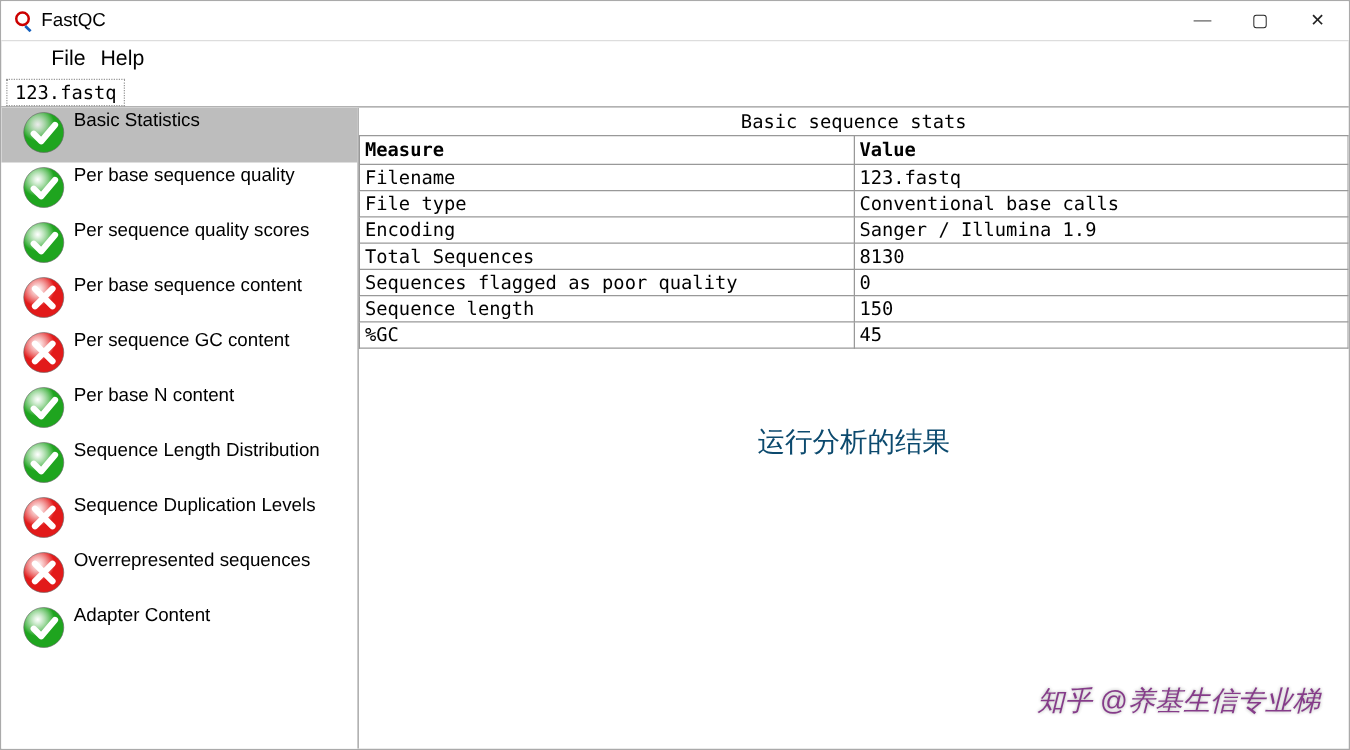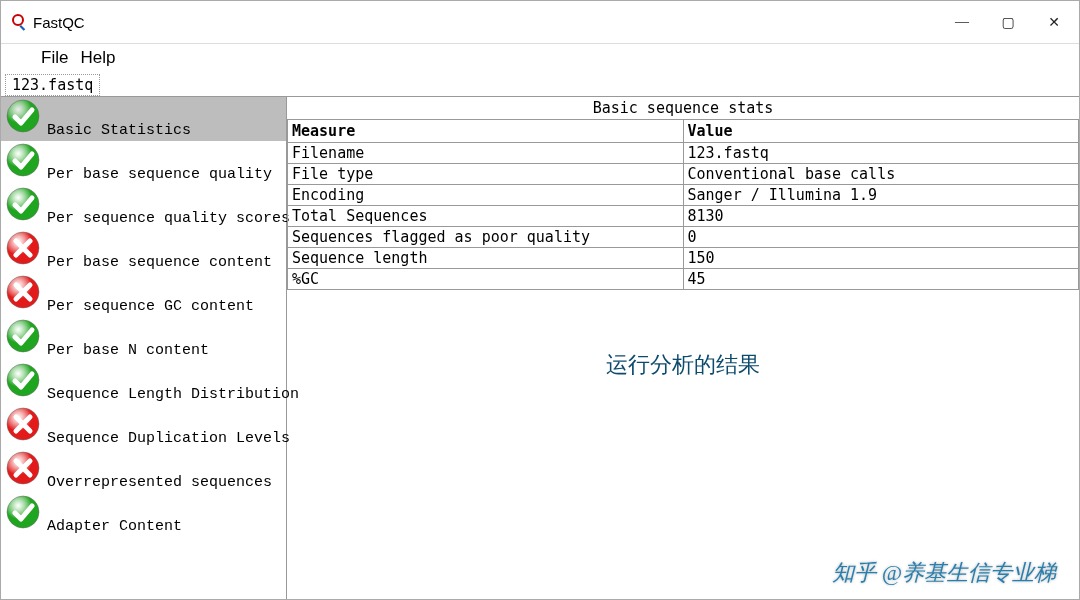--- a/index.html
+++ b/index.html
@@ -1,39 +1,39 @@
 <!DOCTYPE html>
 <html><head>
 <meta charset="utf-8">
 <style>
 * { box-sizing: border-box; margin: 0; padding: 0; }
 body { font-family: "Microsoft YaHei", "SimSun", serif; font-size: 14px; background: #fff; width: 1080px; height: 600px; overflow: hidden; position: relative; }
 .window { display: flex; flex-direction: column; height: 100%; border: 1px solid #aaa; }
-.titlebar { display: flex; align-items: center; height: 43px; padding: 0 2px; border-bottom: 1px solid #ddd; background: #fff; }
+.titlebar { display: flex; align-items: center; height: 32px; padding: 0 2px; border-bottom: 1px solid #ddd; background: #fff; }
 .titlebar .appicon { width: 18px; height: 18px; margin: 0 6px 0 6px; display: inline-flex; align-items: center; justify-content: center; }
 .titlebar .title { flex: 1; font-size: 15px; font-family: "Microsoft YaHei", sans-serif; }
 .winbtns { display: flex; }
 .winbtn { width: 46px; height: 30px; display: flex; align-items: center; justify-content: center; font-size: 14px; color: #222; }
 .menubar { display: flex; gap: 4px; padding: 2px 4px 4px 4px; font-size: 17px; font-family: "Microsoft YaHei", sans-serif; margin-left: 32px; }
 .menubar .menu-item { padding: 2px 4px; }
 .tabbar { padding: 0 4px; display: flex; }
 .tab { border: 1px dotted #999; background: #fff; padding: 1px 6px; font-family: "SimSun", monospace; font-size: 15px; }
 .content { flex: 1; display: flex; border-top: 1px solid #999; overflow: hidden; }
 .sidebar { width: 286px; border-right: 1px solid #999; display: flex; flex-direction: column; background: #fff; }
-.sidebar-item { display: flex; align-items: flex-end; gap: 6px; padding: 2px 4px; height: 44px; font-family: Liberation Mono, monospace; font-size: 15px; cursor: pointer; white-space: nowrap; }
+.sidebar-item { display: flex; align-items: flex-start; gap: 6px; padding: 2px 16px; height: 44px; font-family: Liberation Sans, sans-serif; font-size: 15px; cursor: pointer; white-space: nowrap; }
 .sidebar-item.selected { background: #bdbdbd; }
 .status-icon { width: 36px; height: 36px; flex: 0 0 36px; }
 .main { flex: 1; display: flex; flex-direction: column; overflow: hidden; }
 .panel-title { text-align: center; font-family: "SimSun", monospace; font-size: 15px; padding: 2px 0; }
 .stats-table { width: 100%; border-collapse: collapse; font-family: "SimSun", monospace; font-size: 15px; }
 .stats-table th { text-align: left; font-weight: bold; border: 1px solid #999; padding: 2px 4px; background: #fff; }
 .stats-table td { border: 1px solid #999; padding: 1px 4px; }
 .stats-table .col-measure { width: 50%; }
 .annotation { color: #0c4a6e; font-size: 22px; text-align: center; margin-top: 60px; font-family: "Microsoft YaHei", sans-serif; }
-.watermark { position: absolute; right: 24px; bottom: 12px; color: #0369a1; opacity: 0.85; font-size: 22px; font-style: italic; font-family: Liberation Serif, serif; text-shadow: 0 0 3px rgba(0,0,0,0.4); }
+.watermark { position: absolute; right: 24px; bottom: 24px; color: #701a75; opacity: 0.85; font-size: 22px; font-style: italic; font-family: Liberation Sans, sans-serif; text-shadow: 0 0 3px rgba(0,0,0,0.4); }
 </style>
 </head>
 <body>
 
 <div class="window">
   <div class="titlebar">
     <span class="appicon">
       <svg viewBox="0 0 18 18" width="18" height="18">
           <circle cx="9" cy="7" r="5" fill="none" stroke="#c00" stroke-width="2"></circle>
           <rect x="12" y="12" width="6" height="2.2" transform="rotate(45 12 12)" fill="#1560bd"></rect>

